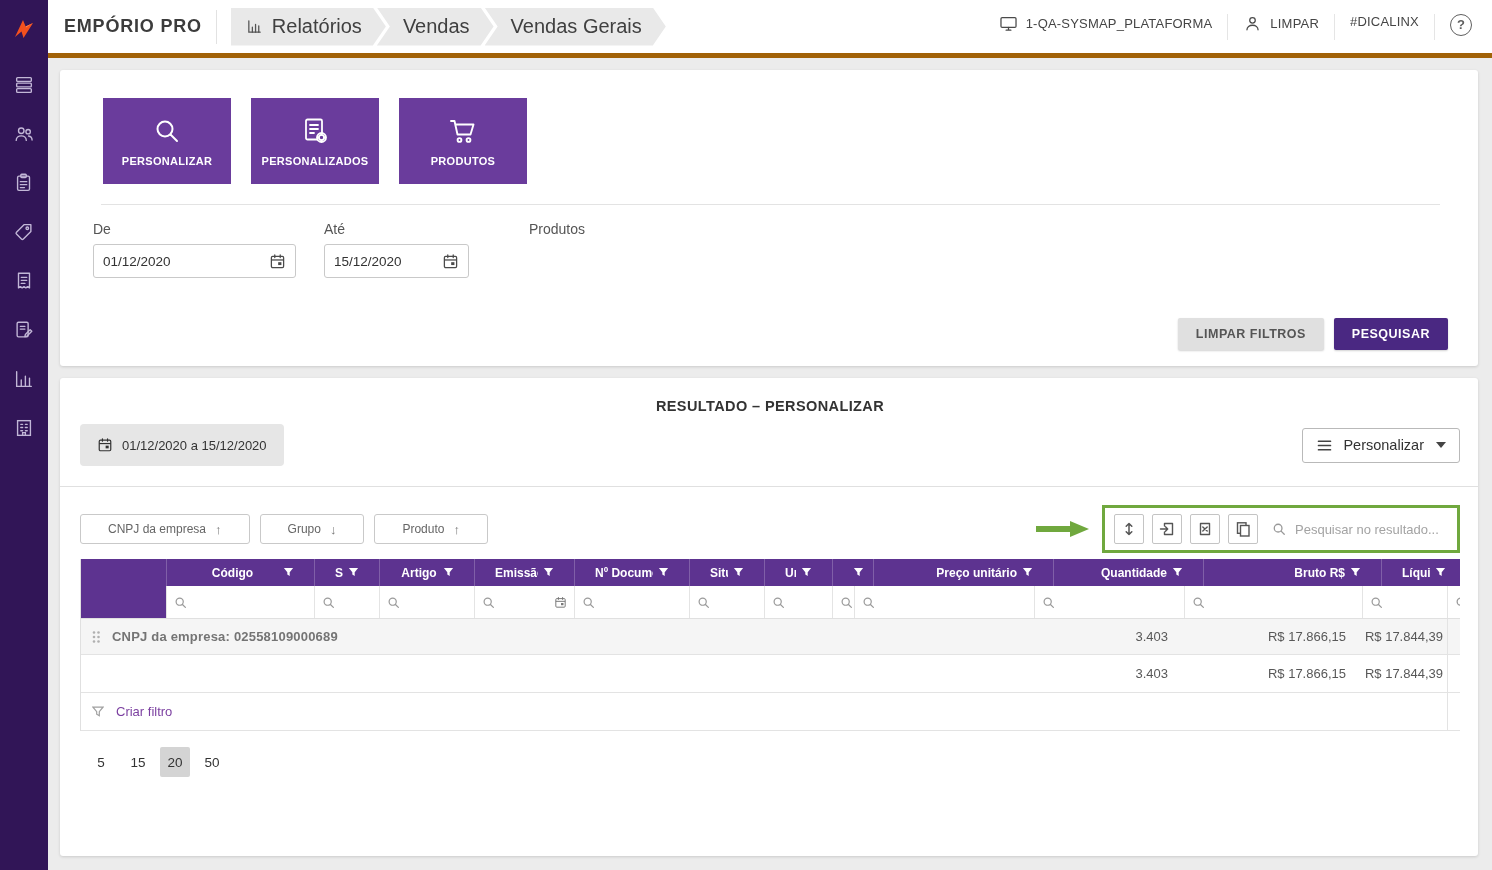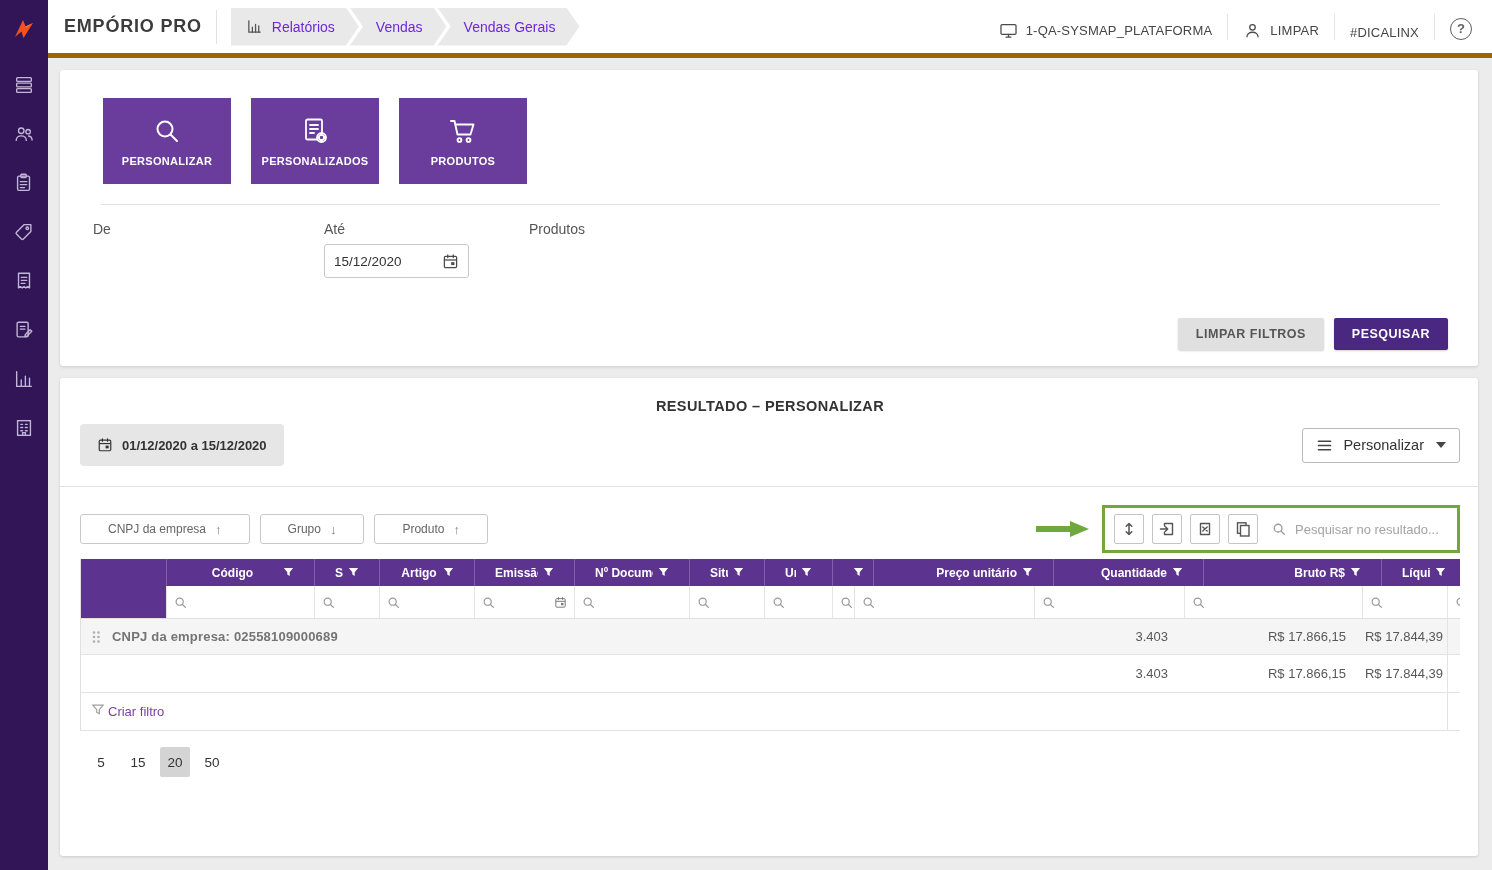--- a/index.html
+++ b/index.html
@@ -12,24 +12,24 @@
 .logo{width:48px;height:58px;display:flex;align-items:center;justify-content:center;cursor:pointer}
 .snav{display:flex;flex-direction:column;align-items:center;padding-top:16px;gap:27px}
 .snav-item{width:22px;height:22px;color:#cfc5e2;cursor:pointer;opacity:.92}
 
 
 .topbar{position:absolute;left:48px;top:0;right:0;height:58px;background:#fff;border-bottom:5px solid #a16207;display:flex;align-items:center;padding:0 20px 0 16px;z-index:20}
 .app-name{font-size:18px;font-weight:bold;color:#3c3c3c;letter-spacing:.8px;white-space:nowrap}
 .vsep{width:1px;height:34px;background:#e2e2e2;margin:0 14px}
 .vsep2{width:1px;height:26px;background:#e5e5e5}
 .breadcrumb{display:flex;align-items:center}
-.crumb{height:38px;display:flex;align-items:center;gap:9px;background:#e9e9e9;color:#6d28d9;font-size:14px;padding:0 24px 0 15px;cursor:pointer;clip-path:polygon(0 0,calc(100% - 13px) 0,100% 50%,calc(100% - 13px) 100%,0 100%)}
+.crumb{height:38px;display:flex;align-items:center;gap:9px;background:#e9e9e9;color:#404040;font-size:20px;padding:0 24px 0 15px;cursor:pointer;clip-path:polygon(0 0,calc(100% - 13px) 0,100% 50%,calc(100% - 13px) 100%,0 100%)}
 .crumb.notch{clip-path:polygon(0 0,calc(100% - 13px) 0,100% 50%,calc(100% - 13px) 100%,0 100%,13px 50%);padding-left:26px;margin-left:-9px}
 .tb-spacer{flex:1}
-.tb-right{display:flex;align-items:flex-end;gap:15px;font-size:13px;color:#454545;letter-spacing:.2px}
+.tb-right{display:flex;align-items:flex-start;gap:15px;font-size:13px;color:#454545;letter-spacing:.2px}
 .tb-item{display:flex;align-items:center;gap:8px;cursor:pointer;white-space:nowrap}
 .help-circle{width:22px;height:22px;border:1.6px solid #5f5f5f;border-radius:50%;display:flex;align-items:center;justify-content:center;font-size:13px;font-weight:bold;color:#5f5f5f;cursor:pointer}
 
 
 .main{position:absolute;left:48px;top:58px;width:1444px;height:812px;padding:12px 14px 14px 12px;overflow:hidden}
 .card{background:#fff;border-radius:3px;box-shadow:0 1px 3px rgba(0,0,0,.14)}
 .card-filters{height:296px;padding:28px 30px 0 33px;margin-bottom:12px}
 .tiles{display:flex;gap:20px;padding-left:10px}
 .tile{width:128px;height:86px;background:#6a3c9c;color:#fff;display:flex;flex-direction:column;align-items:center;justify-content:center;gap:9px;cursor:pointer}
 .tile-label{font-size:11px;font-weight:bold;letter-spacing:.3px}
@@ -48,21 +48,21 @@
 .prodbox input::placeholder{color:#6f6f6f}
 .actions{display:flex;justify-content:flex-end;gap:10px;margin-top:40px}
 .btn{height:32px;padding:0 18px;border:none;border-radius:2px;font:bold 12.5px "Liberation Sans",sans-serif;letter-spacing:.5px;cursor:pointer;box-shadow:0 1px 2px rgba(0,0,0,.18)}
 .btn-gray{background:#e0e0e0;color:#555}
 .btn-purple{background:#4a2882;color:#fff}
 
 
 .card-result{height:478px;padding:20px 18px 0 20px;position:relative}
 .result-title{text-align:center;font-size:14.5px;font-weight:bold;color:#333;letter-spacing:.4px}
 .result-controls{display:flex;justify-content:space-between;align-items:center;margin-top:10px}
-.date-chip{background:#e6e6e6;border-radius:4px;height:42px;display:flex;align-items:center;gap:9px;padding:0 17px;font-size:13px;font-weight:bold;color:#333;cursor:pointer}
+.date-chip{background:#e6e6e6;border-radius:4px;height:42px;display:flex;align-items:center;gap:9px;padding:0 17px;font-size:13px;font-weight:normal;color:#333;cursor:pointer}
 .personalize-btn{height:35px;border:1px solid #b9b9b9;border-radius:3px;background:#fff;display:flex;align-items:center;gap:10px;padding:0 13px;font-size:14.5px;color:#333;cursor:pointer}
 .caret{width:0;height:0;border-left:5px solid transparent;border-right:5px solid transparent;border-top:6px solid #444;margin-left:2px}
 .result-divider{border:none;border-top:1px solid #e0e0e0;margin:20px -18px 0 -20px}
 .group-toolbar-row{display:flex;align-items:center;margin-top:18px}
 .gchips{display:flex;gap:10px}
 .gchip{border:1px solid #c9c9c9;border-radius:3px;height:30px;background:#fff;display:flex;align-items:center;gap:9px;padding:0 27px;font-size:12px;color:#666;cursor:grab}
 .gchip .arrow{font-size:13px;color:#777}
 .gt-spacer{flex:1}
 .green-arrow{margin-right:12px}
 .toolbar{border:3px solid #70a83e;display:flex;align-items:center;gap:8px;padding:6px 9px;background:#fff}
@@ -92,21 +92,21 @@
 .cal-sm{width:13px;height:13px;color:#777;flex-shrink:0;cursor:pointer}
 .grow{height:36px;background:#f5f5f5;border-bottom:1px solid #e3e3e3;align-items:center}
 .trowtotal{height:38px;background:#fff;border-bottom:1px solid #e3e3e3;align-items:center}
 .glabel{width:953px;display:flex;align-items:center;gap:11px;padding-left:10px}
 .glabel-text{font-size:13px;font-weight:bold;color:#747474;letter-spacing:.2px}
 .drag{color:#b0b0b0;cursor:grab}
 .numcell{text-align:right;font-size:13px;color:#585858;padding-right:16px;white-space:nowrap}
 .numcell.liq{padding-right:4px}
 .extcell{border-left:1px solid #e3e3e3;height:100%}
 .crow{height:38px;background:#fff;border-bottom:1px solid #e3e3e3;align-items:center}
-.crow-inner{flex:1;display:flex;gap:4px;padding-left:11px;cursor:pointer}
+.crow-inner{flex:1;display:flex;align-items:center;gap:12px;padding-left:11px;cursor:pointer}
 .crow-inner span{font-size:13px;color:#7b3fa0}
 .cfilter-ic{width:12px;height:12px;color:#a0a0a0}
 
 .pager{display:flex;gap:7px;margin-top:16px;padding-left:6px}
 .psize{min-width:30px;height:30px;display:flex;align-items:center;justify-content:center;font-size:13.5px;color:#333;border-radius:2px;cursor:pointer;padding:0 6px}
 .psize.sel{background:#d4d4d4}
 </style>
 </head>
 <body>
 
@@ -276,20 +276,28 @@
           </svg>
         <span class="tile-label">PRODUTOS</span>
       </div>
     </div>
 
     <hr class="card-divider">
 
     <div class="form-row">
       <div class="field f-de">
         <label>De</label>
+        <div class="inputbox">
+          <input value="01/12/2020" style="">
+          <span class="cal-btn">
+              <svg width="17" height="17" viewBox="0 0 20 20">
+                <use href="#sym-cal"></use>
+              </svg>
+            </span>
+        </div>
       </div>
       <div class="field f-ate">
         <label>Até</label>
         <div class="inputbox">
           <input value="15/12/2020" style="">
           <span class="cal-btn">
               <svg width="17" height="17" viewBox="0 0 20 20">
                 <use href="#sym-cal"></use>
               </svg>
             </span>

